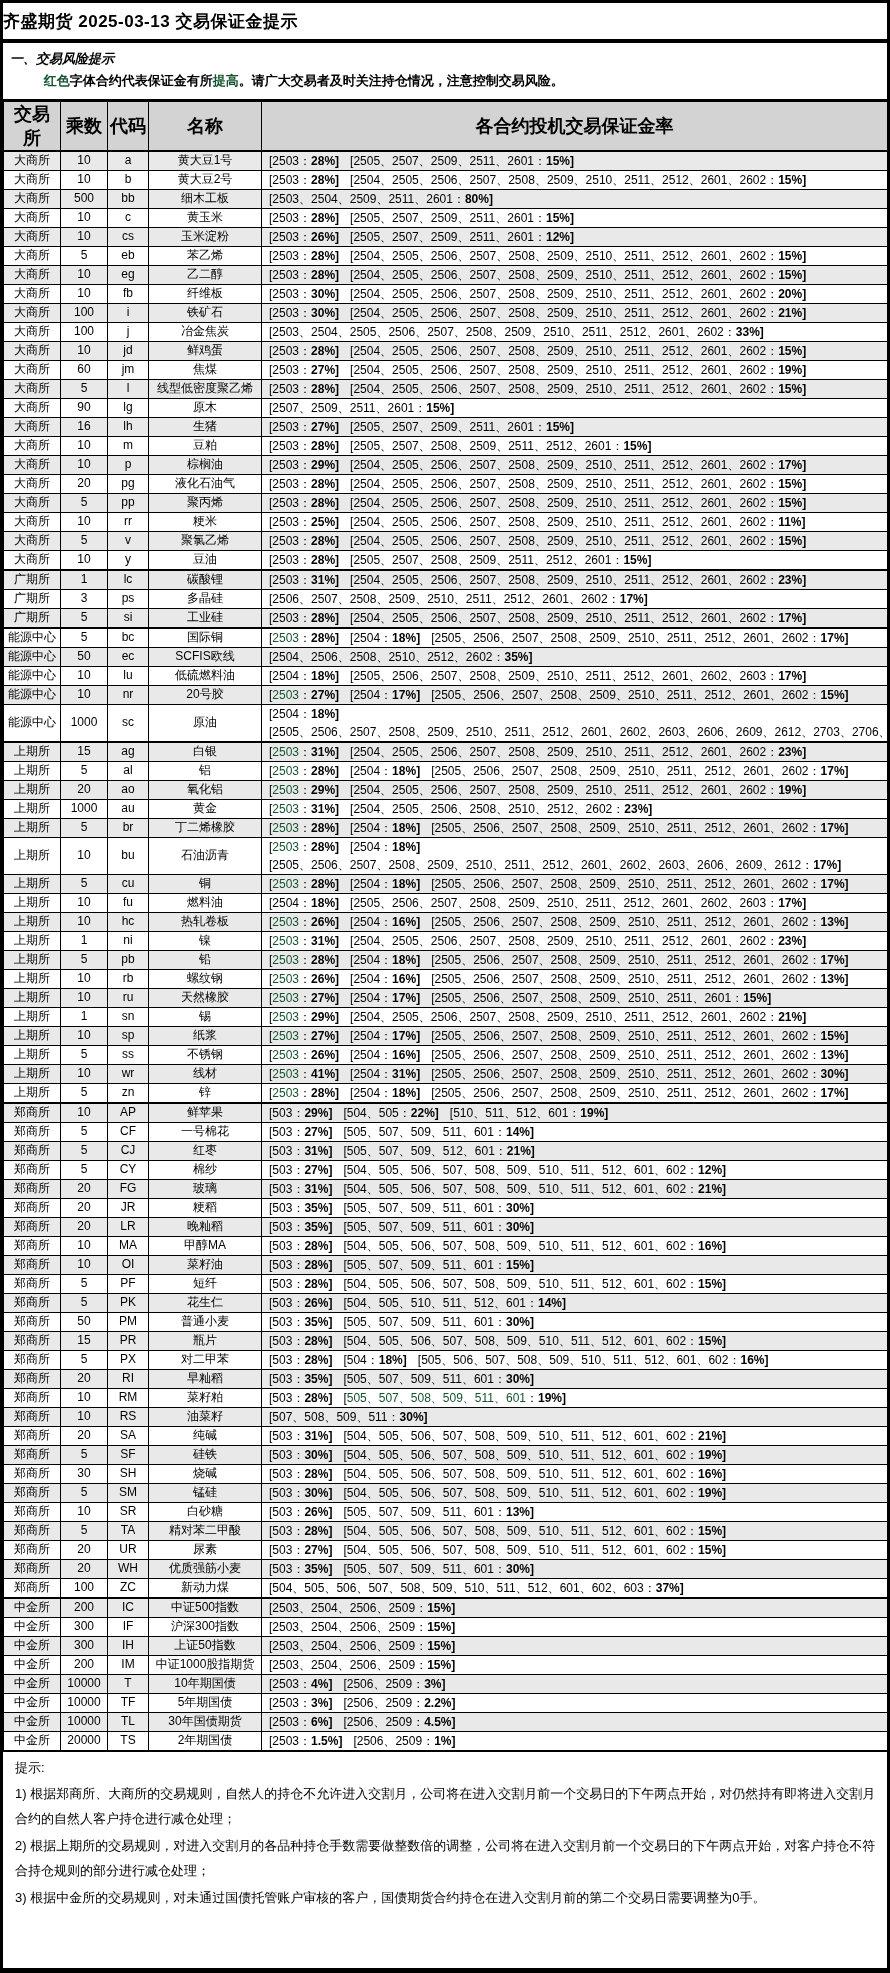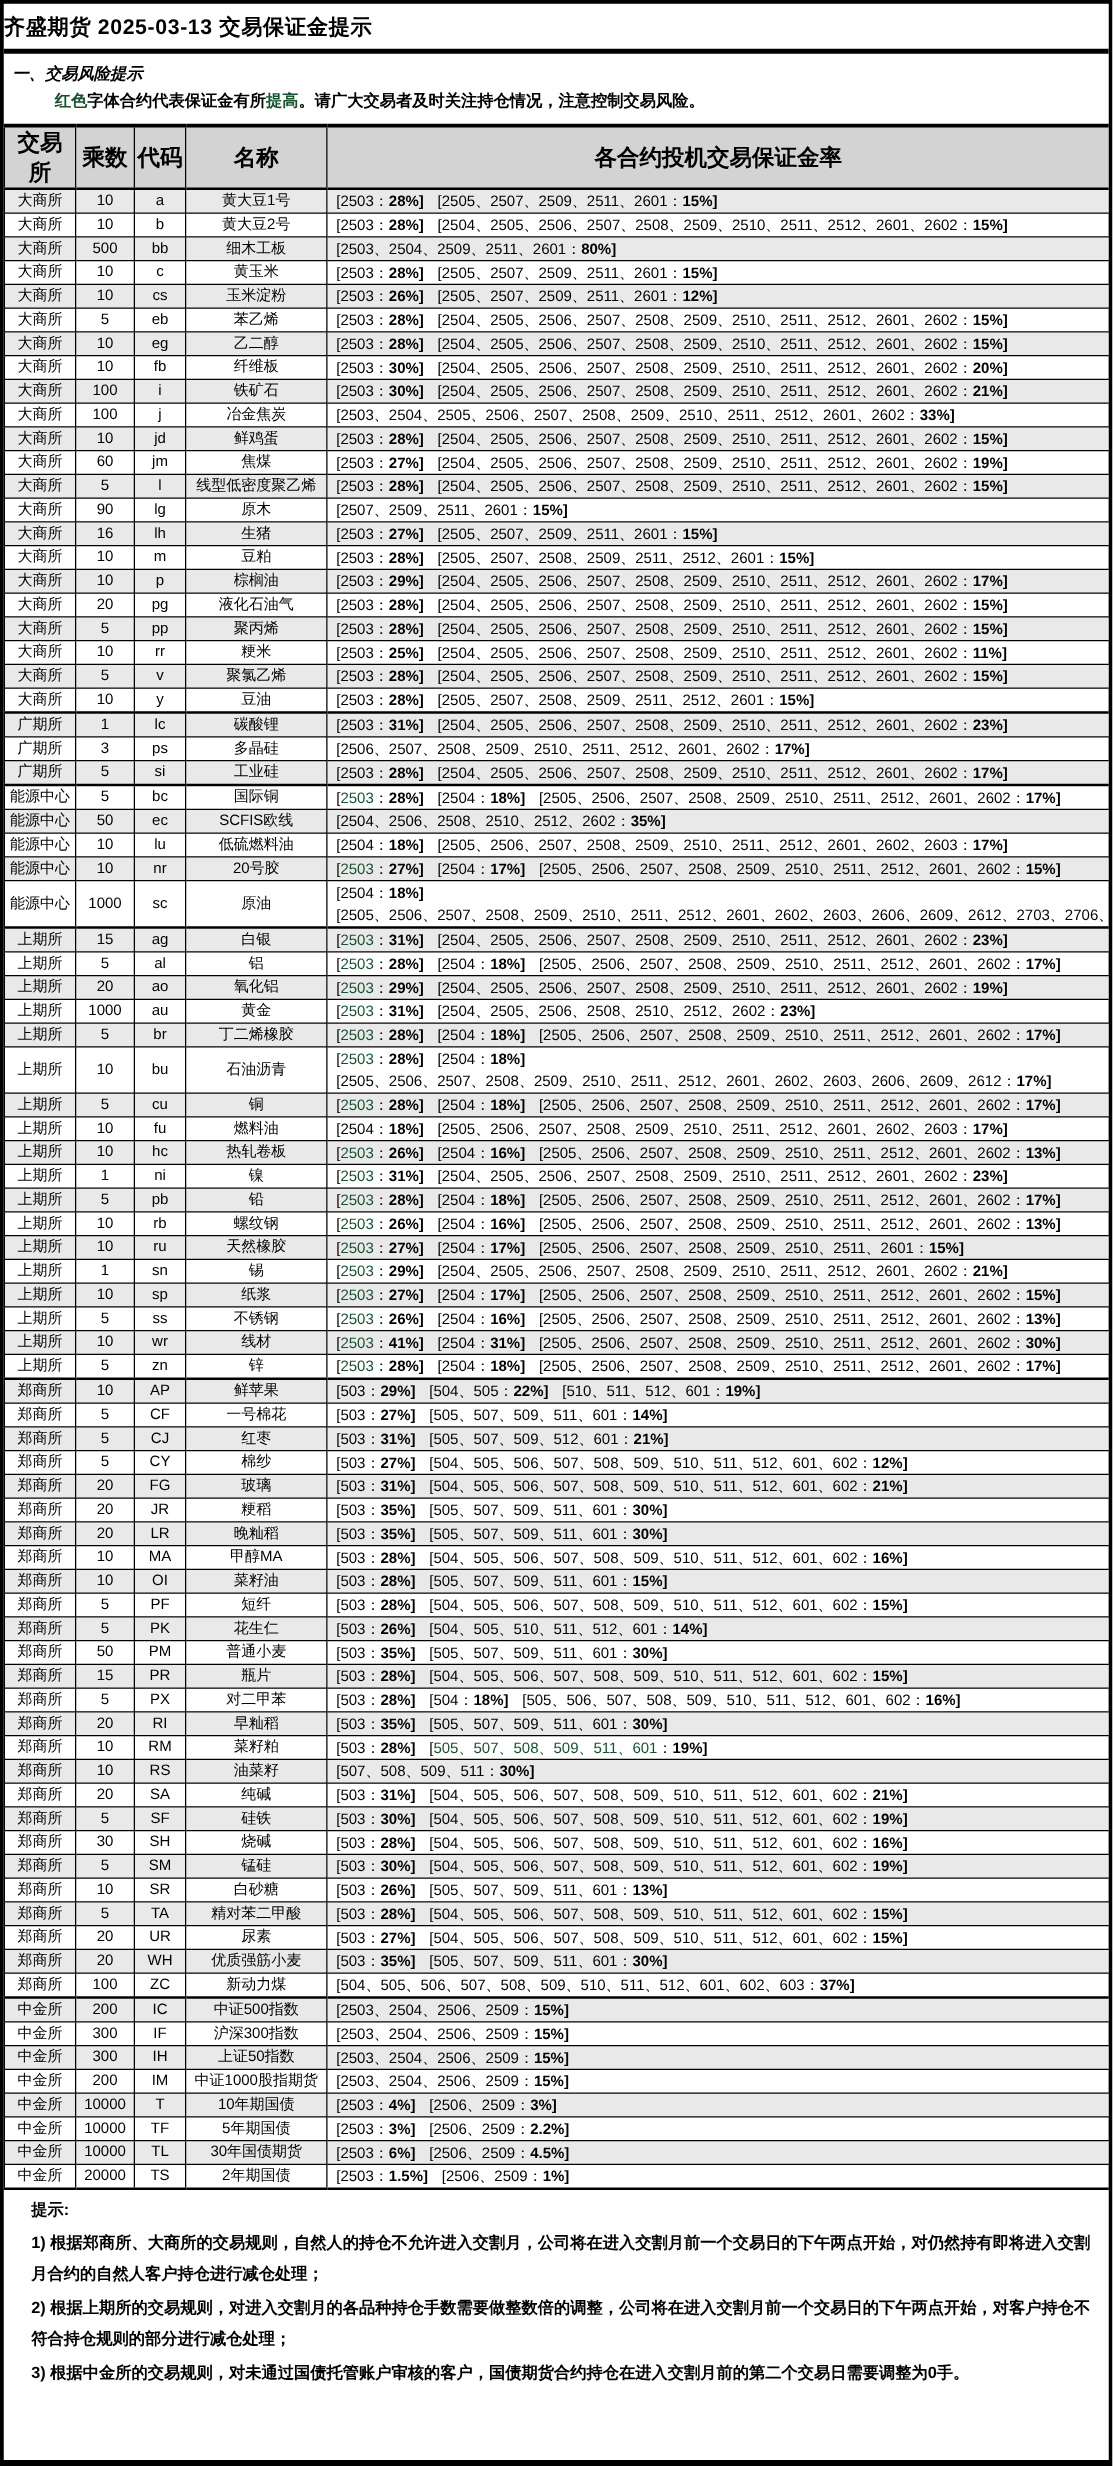--- a/index.html
+++ b/index.html
@@ -42,21 +42,21 @@
   }
   table.margin-table td.rate-cell {
     text-align: left; padding-left: 7px; white-space: normal; line-height: 1.5;
   }
   table.margin-table tr.odd { background: #e9e9e9; }
   table.margin-table tr.sec-start td { border-top: 2.5px solid #000; }
   table.margin-table tr:last-child td { border-bottom: 2.5px solid #000; }
   .grp { margin-right: 11px; white-space: nowrap; }
   .grp:last-child { margin-right: 0; }
   .pct { font-weight: bold; }
-  .notes { padding: 4px 8px 0 22px; font-size: 13px; font-weight: bold; }
+  .notes { padding: 4px 8px 0 12px; font-size: 13px; font-weight: normal; }
   .notes .note-line { margin: 0 0 2px 0; line-height: 1.92; }
 </style>
 </head>
 <body>
 
 <div class="page">
   <div class="doc-title">齐盛期货 2025-03-13 交易保证金提示</div>
   <div class="title-divider"></div>
 
   <div class="intro">

